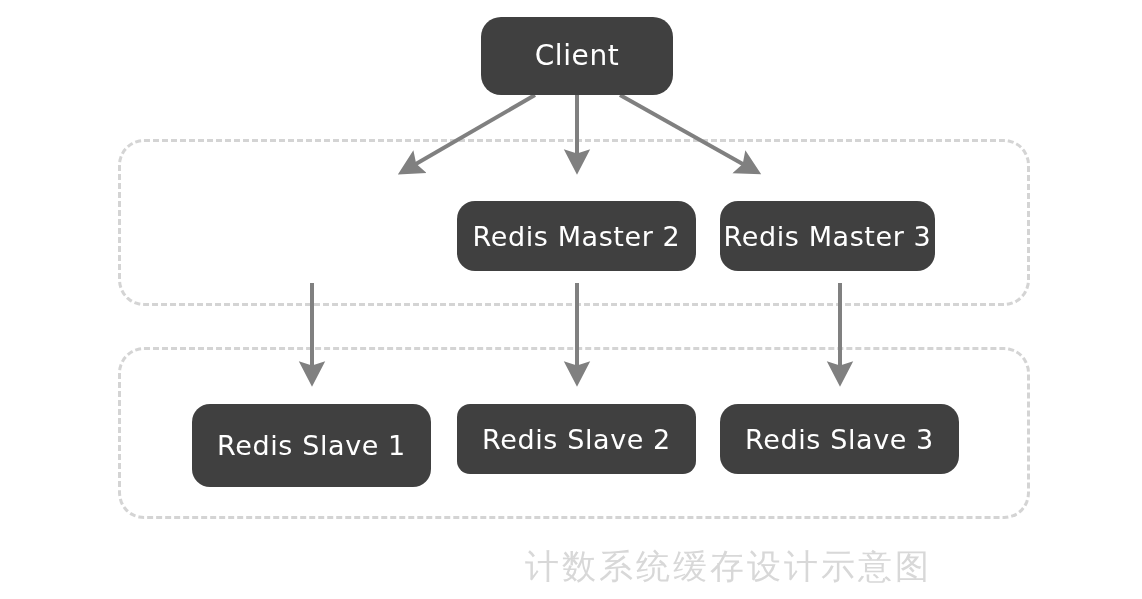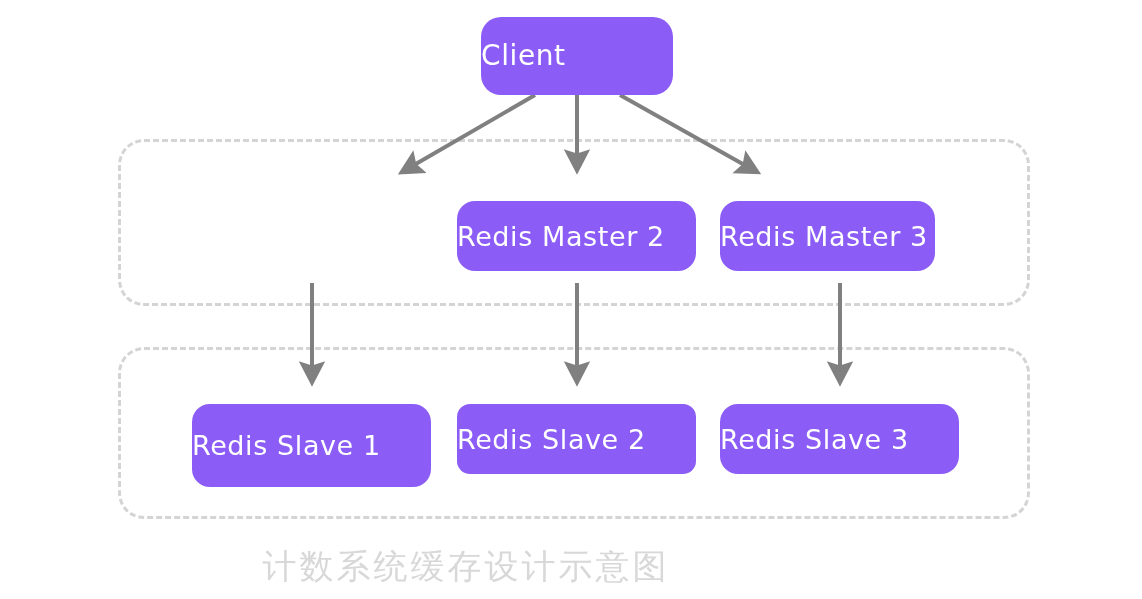--- a/index.html
+++ b/index.html
@@ -48,25 +48,25 @@
     left: 118px;
     top: 347px;
     width: 912px;
     height: 172px;
   }
 
   
   .node {
     position: absolute;
     box-sizing: border-box;
-    background: #8b5cf6;
+    background: #404040;
     border-radius: 18px;
     display: flex;
     align-items: center;
-    justify-content: flex-start;
+    justify-content: center;
     color: #ffffff;
     font-family: "DejaVu Sans", sans-serif;
     font-size: 27px;
     font-weight: 400;
     letter-spacing: 0.6px;
     text-align: center;
     user-select: none;
     line-height: 1;
   }
   .node-label {
@@ -90,21 +90,21 @@
   #node-slave-1 { left: 192px; top: 404px; width: 239px; height: 83px; }
   #node-slave-2 { left: 457px; top: 404px; width: 239px; height: 70px; border-radius: 13px; }
   #node-slave-3 { left: 720px; top: 404px; width: 239px; height: 70px; }
 
   
   #caption {
     position: absolute;
     left: 0;
     top: 544px;
     width: 932px;
-    text-align: center;
+    text-align: right;
     color: #d8d8d8;
     font-family: "DejaVu Sans", sans-serif;
     font-size: 34px;
     letter-spacing: 3px;
     user-select: none;
   }
 </style>
 </head>
 <body>
 

